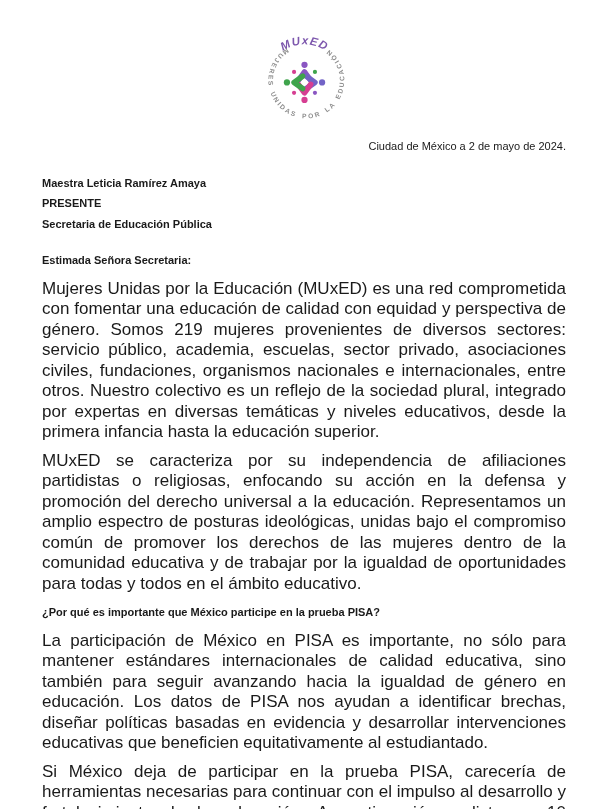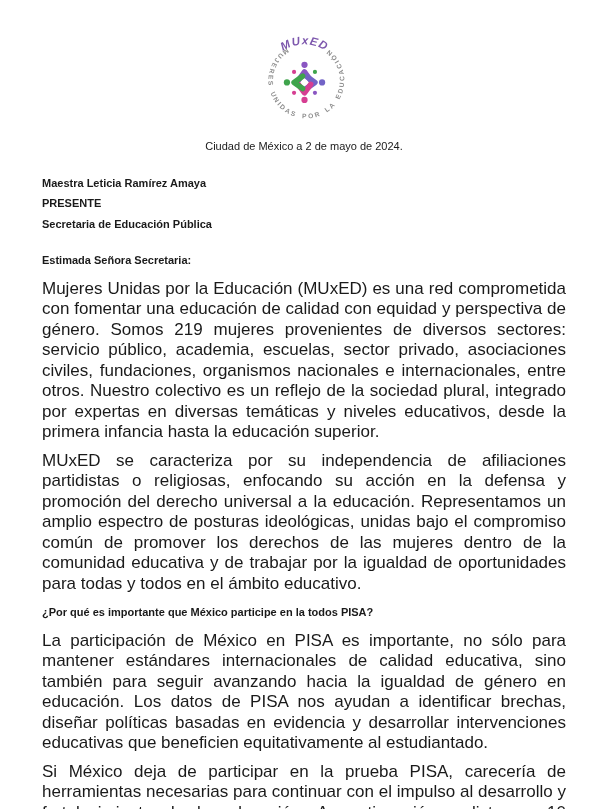--- a/index.html
+++ b/index.html
@@ -32,21 +32,21 @@
   .ring-text {
     font-family: "Liberation Sans", sans-serif;
     font-size: 7px; font-weight: bold;
     letter-spacing: 2px; word-spacing: 2px;
     fill: #8d8d8d;
   }
   
   .date-line {
     margin: 8px 0 8px 0;
     font-size: 11px; line-height: 20.5px;
-    text-align: center;
+    text-align: right;
   }
   .recipient { margin: 16px 0 8px 0; }
   .recipient p {
     margin: 0;
     font-size: 11px; line-height: 20.5px;
     font-weight: bold;
   }
   .salutation {
     margin: 16px 0 8px 0;
     font-size: 11px; line-height: 20.5px;
@@ -114,20 +114,20 @@
     <p>Maestra Leticia Ramírez Amaya</p>
     <p>PRESENTE</p>
     <p>Secretaria de Educación Pública</p>
   </div>
 
   <p class="salutation">Estimada Señora Secretaria:</p>
 
   <p class="para">Mujeres Unidas por la Educación (MUxED) es una red comprometida con fomentar una educación de calidad con equidad y perspectiva de género. Somos 219 mujeres provenientes de diversos sectores: servicio público, academia, escuelas, sector privado, asociaciones civiles, fundaciones, organismos nacionales e internacionales, entre otros. Nuestro colectivo es un reflejo de la sociedad plural, integrado por expertas en diversas temáticas y niveles educativos, desde la primera infancia hasta la educación superior.</p>
   <p class="para">MUxED se caracteriza por su independencia de afiliaciones partidistas o religiosas, enfocando su acción en la defensa y promoción del derecho universal a la educación. Representamos un amplio espectro de posturas ideológicas, unidas bajo el compromiso común de promover los derechos de las mujeres dentro de la comunidad educativa y de trabajar por la igualdad de oportunidades para todas y todos en el ámbito educativo.</p>
 
-  <p class="heading">¿Por qué es importante que México participe en la todos PISA?</p>
+  <p class="heading">¿Por qué es importante que México participe en la prueba PISA?</p>
 
   <p class="para">La participación de México en PISA es importante, no sólo para mantener estándares internacionales de calidad educativa, sino también para seguir avanzando hacia la igualdad de género en educación. Los datos de PISA nos ayudan a identificar brechas, diseñar políticas basadas en evidencia y desarrollar intervenciones educativas que beneficien equitativamente al estudiantado.</p>
 
 
   <p class="para">Si México deja de participar en la prueba PISA, carecería de herramientas necesarias para continuar con el impulso al desarrollo y fortalecimiento de la educación. A continuación, enlistamos 10 razones que sometemos a su consideración, y que justifican ampliamente la participación en esta evaluación internacional:</p>
 
 </div>
 
 </body></html>

